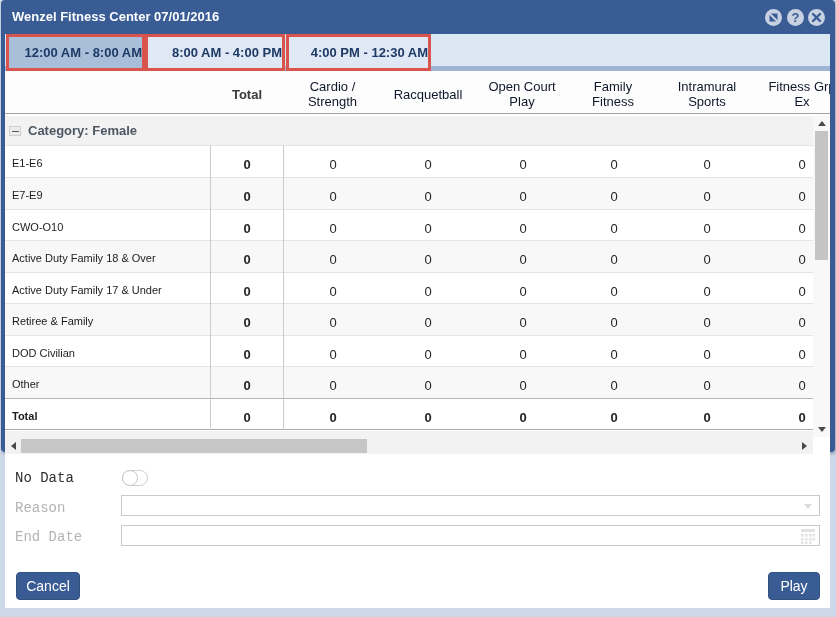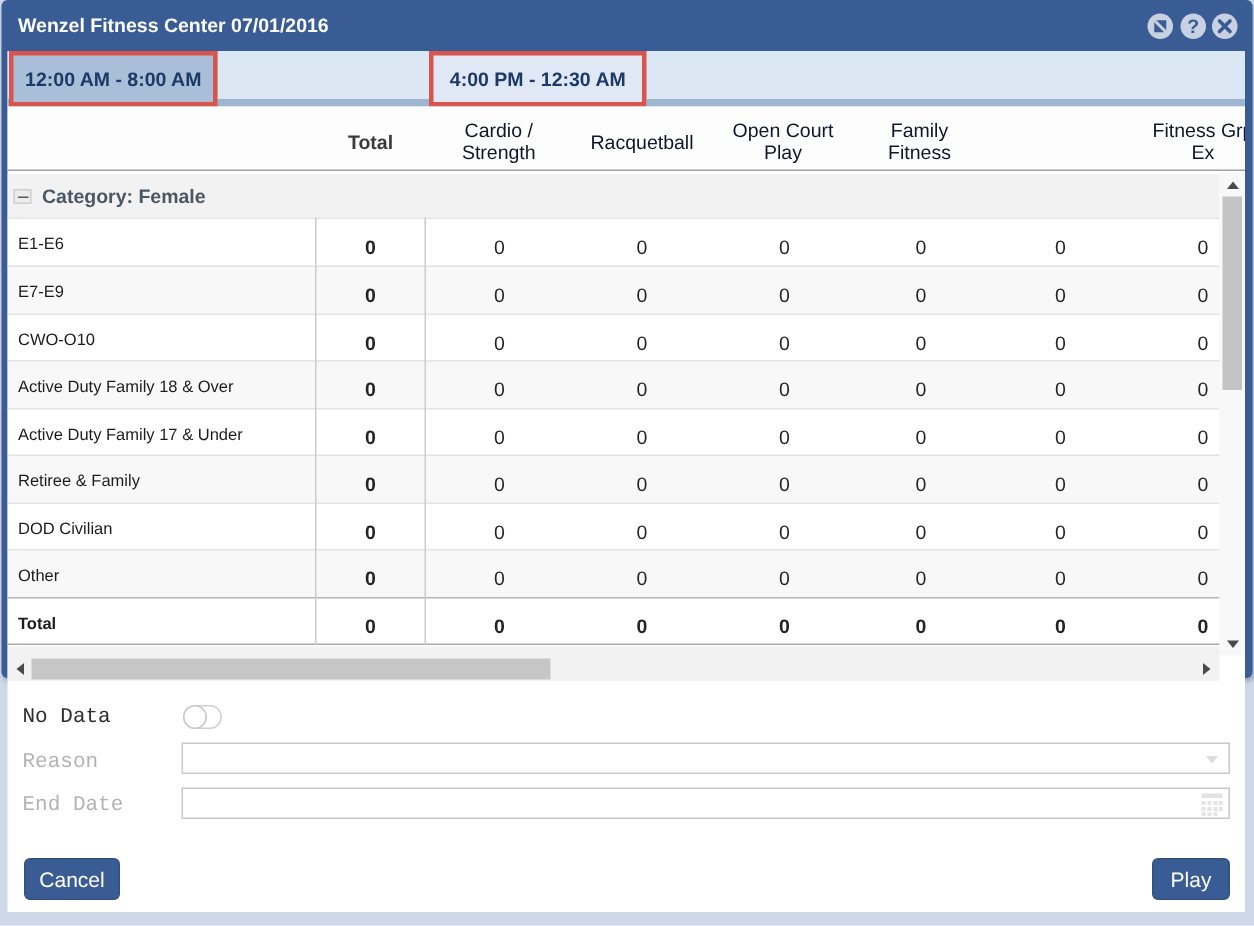--- a/index.html
+++ b/index.html
@@ -3,21 +3,21 @@
 <meta charset="utf-8">
 <style>
   html,body{margin:0;padding:0;}
   body{width:836px;height:617px;font-family:"Liberation Sans",sans-serif;background:#cdd8e8;overflow:hidden;}
   #dlg{position:absolute;left:1px;top:0;width:834px;height:452px;background:#3a5c95;border-radius:4px;box-shadow:1px 2px 3px rgba(130,140,158,.7);}
   #content{position:absolute;left:4px;top:34px;width:825px;height:574px;background:#ffffff;overflow:hidden;}
   .abs{position:absolute;}
   #title{position:absolute;left:11px;top:9px;color:#fcfdfe;font-size:13px;font-weight:bold;}
   .circ{position:absolute;top:9px;width:17px;height:17px;border-radius:50%;background:#c7d1e2;}
   #tabbar{position:absolute;left:0;top:0;width:825px;height:37px;background:#dce7f4;border-bottom:5px solid #9db4d3;box-sizing:border-box;}
-  .tab{position:absolute;top:0;height:37px;box-sizing:border-box;border:3px solid #d8544d;background:#dfe8f4;color:#1d3a66;font-size:13px;font-weight:bold;text-align:center;line-height:31px;white-space:nowrap;overflow:hidden;}
+  .tab{position:absolute;top:0;height:37px;box-sizing:border-box;border:3px solid #d8544d;background:#dfe8f4;color:#1d3a66;font-size:13px;font-weight:bold;text-align:right;line-height:31px;white-space:nowrap;overflow:hidden;}
   .tab.sel{background:#a9bed8;}
   .hcell{position:absolute;color:#0f172a;font-size:13px;line-height:15px;text-align:center;}
   .rlabel{position:absolute;left:7px;color:#1c1c1c;font-size:11px;}
   .zero{position:absolute;color:#242424;font-size:13px;text-align:center;width:40px;}
   .zb{font-weight:bold;}
   .arrow{position:absolute;width:0;height:0;}
   .flabel{font-size:14px;position:absolute;left:10px;font-family:Liberation Mono, monospace;}
   .finput{position:absolute;left:116px;width:699px;height:21px;border:1px solid #c9c9c9;box-sizing:border-box;background:#fff;}
   .btn{position:absolute;background:#3a5c95;border:1px solid #32517f;border-radius:4px;color:#fff;font-size:14px;text-align:center;box-sizing:border-box;}
 </style>
@@ -38,28 +38,30 @@
   </div>
   <div class="circ" style="left:807px;">
     <svg width="17" height="17" viewBox="0 0 17 17">
         <path d="M5 5 L12 12 M12 5 L5 12" stroke="#3a5c95" stroke-width="2.4" stroke-linecap="round"></path>
       </svg>
   </div>
 
   <div id="content">
   <div id="tabbar"></div>
   <div class="tab sel" style="left:1px;width:139px;">12:00 AM - 8:00 AM</div>
+  <div class="tab" style="left:140px;width:140px;">8:00 AM - 4:00 PM</div>
   <div class="tab" style="left:281px;width:145px;">4:00 PM - 12:30 AM</div>
 
   <div class="abs" style="left:0;top:37px;width:825px;height:43px;background:#fdfdfe;border-bottom:1px solid #a1a1a1;box-sizing:border-box;"></div>
   <div class="hcell" style="left:207px;top:52.5px;width:70px;font-weight:bold;color:#3a3a3a;">Total</div>
   <div class="hcell" style="left:292px;top:45px;width:71px;">Cardio / Strength</div>
   <div class="hcell" style="left:383px;top:52.5px;width:80px;">Racquetball</div>
   <div class="hcell" style="left:573px;top:45px;width:70px;">Family Fitness</div>
   <div class="hcell" style="left:477px;top:45px;width:80px;">Open Court Play</div>
+  <div class="hcell" style="left:662px;top:45px;width:80px;">Intramural Sports</div>
   <div class="hcell" style="left:762px;top:45px;width:70px;">Fitness Grp Ex</div>
 
   <div class="abs" style="left:0;top:82px;width:808px;height:30px;background:#f2f2f2;"></div>
   <div class="abs" style="left:4px;top:92px;width:12px;height:10px;border:1px solid #cfcfcf;background:#ececec;box-sizing:border-box;">
      <div style="position:absolute;left:1.5px;top:3.5px;width:7px;height:1.5px;background:#5a5a5a;"></div>
   </div>
   <div class="abs" style="left:23px;top:89px;font-size:13px;font-weight:bold;color:#4b5763;">Category: Female</div>
 
   <div class="abs" style="left:205px;top:111px;width:1px;height:285px;background:#cbcbcb;z-index:3;"></div>
   <div class="abs" style="left:278px;top:111px;width:1px;height:285px;background:#cbcbcb;z-index:3;"></div>

